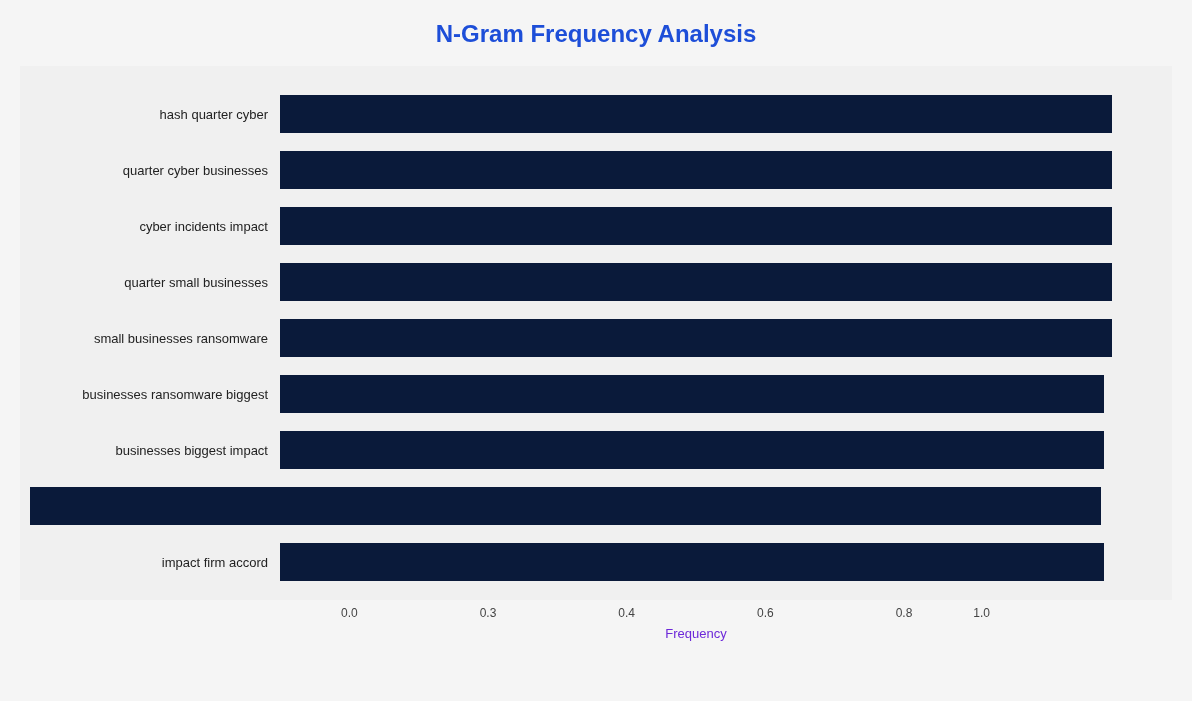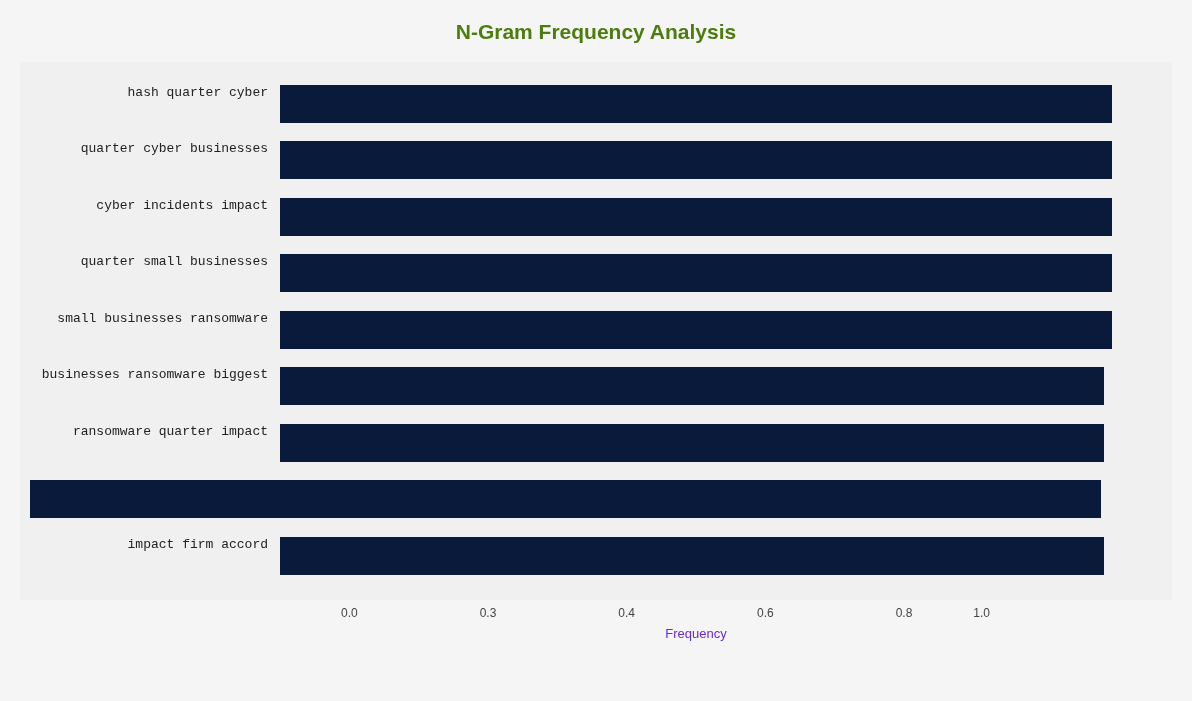--- a/index.html
+++ b/index.html
@@ -23,43 +23,42 @@
       width: 1192px;
       height: 701px;
       position: relative;
       display: flex;
       flex-direction: column;
       align-items: center;
       padding: 20px 20px 60px 20px;
     }
 
     .chart-title {
-      font-size: 21px;
+      font-size: 24px;
       font-weight: bold;
-      color: #4d7c0f;
+      color: #1d4ed8;
       margin-bottom: 18px;
       text-align: center;
     }
 
     .chart-area {
       background: #f0f0f0;
       width: 100%;
       flex: 1;
       display: flex;
       flex-direction: column;
       padding: 20px 60px 10px 10px;
       position: relative;
     }
 
     .bar-row {
       display: flex;
-      align-items: flex-start;
+      align-items: center;
       flex: 1;
       margin: 3px 0;
-      font-family: Liberation Mono, monospace;
     }
 
     .bar-label {
       width: 250px;
       text-align: right;
       padding-right: 12px;
       font-size: 13px;
       color: #222;
       flex-shrink: 0;
     }
@@ -146,21 +145,21 @@
           <div class="bar" style="width: 100%; background: rgb(10, 26, 58);"></div>
         </div>
       </div>
       <div class="bar-row">
         <div class="bar-label">businesses ransomware biggest</div>
         <div class="bar-wrapper">
           <div class="bar" style="width: 99%; background: rgb(10, 26, 58);"></div>
         </div>
       </div>
       <div class="bar-row">
-        <div class="bar-label">ransomware quarter impact</div>
+        <div class="bar-label">businesses biggest impact</div>
         <div class="bar-wrapper">
           <div class="bar" style="width: 99%; background: rgb(10, 26, 58);"></div>
         </div>
       </div>
       <div class="bar-row">
         <div class="bar-wrapper">
           <div class="bar" style="width: 99%; background: rgb(10, 26, 58);"></div>
         </div>
       </div>
       <div class="bar-row">

